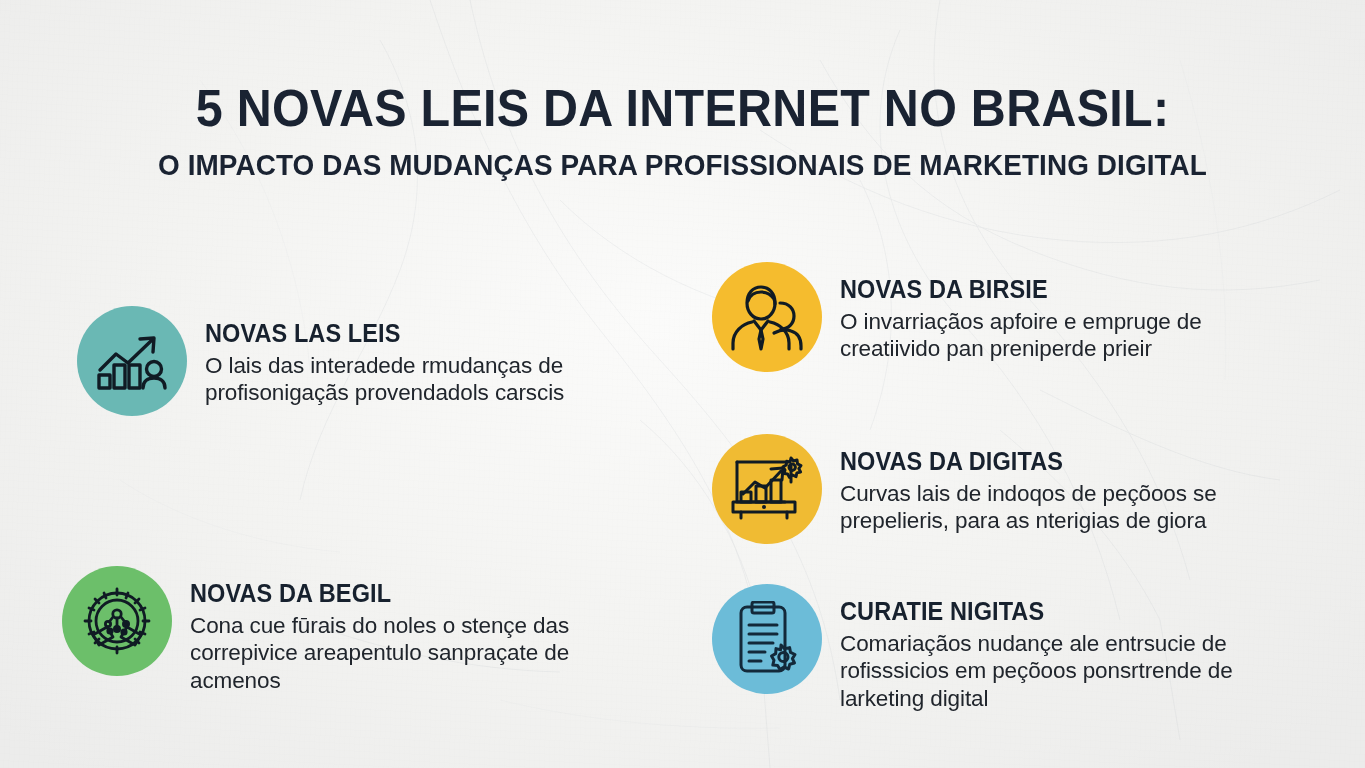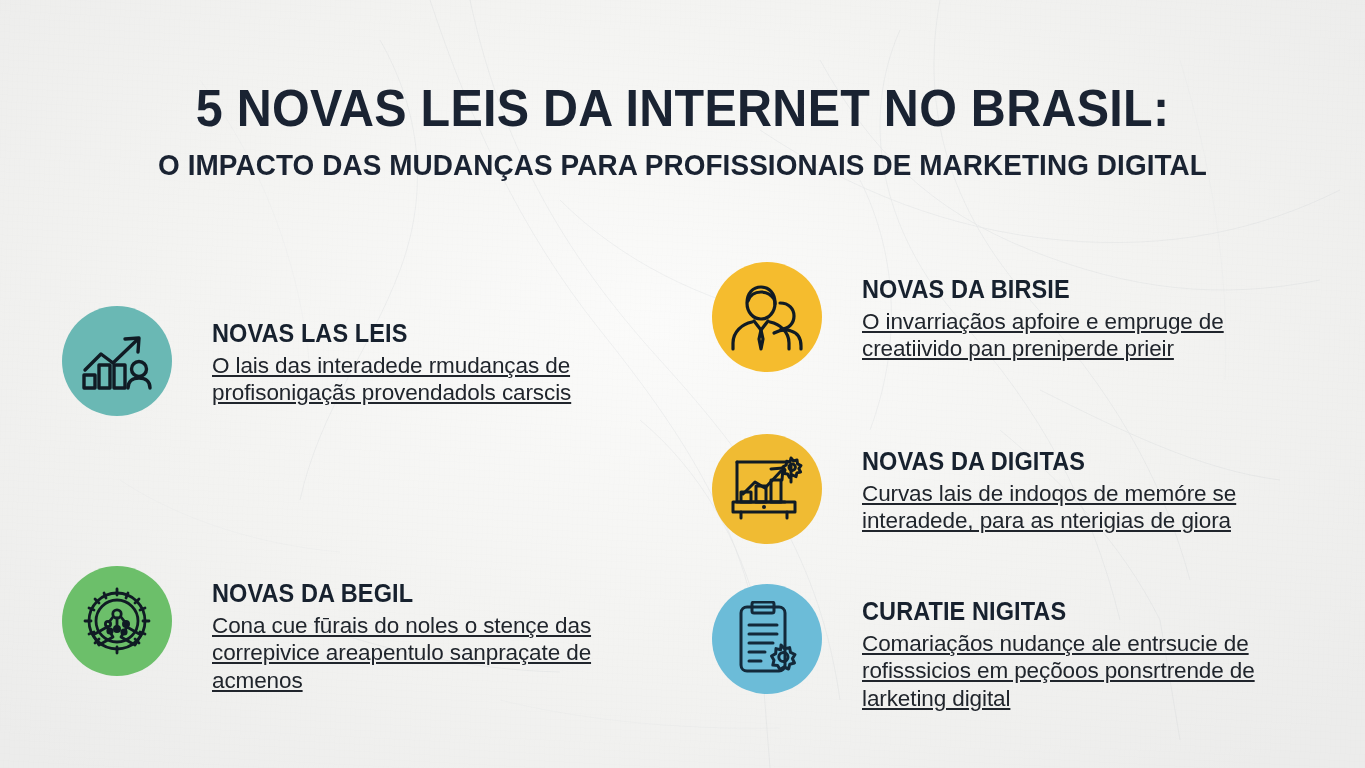--- a/index.html
+++ b/index.html
@@ -89,25 +89,24 @@
     height:500px;
   }
   .column{ position:absolute; top:0; }
   #left-column{ left:62px; width:620px; }
   #right-column{ left:712px; width:640px; }
 
   .item{
     position:absolute;
     display:flex;
     align-items:flex-start;
-    gap:22px;
-  }
-
-  
-  #item-1{ top:58px;  left:0; }
+  }
+
+  
+  #item-1{ top:58px;  left:15px; }
   #item-2{ top:318px; left:0; }
   
   #item-3{ top:14px;  left:0; }
   #item-4{ top:186px; left:0; }
   #item-5{ top:336px; left:0;justify-content:space-between; }
 
   .icon-circle{
     flex:0 0 auto;
     width:110px;
     height:110px;
@@ -134,21 +133,20 @@
     white-space:nowrap;
     margin-bottom:4px;
   }
   .item-body{
     font-size:22.5px;
     color:#20252c;
     line-height:1.24;
     letter-spacing:-.1px;
     font-weight:400;
     max-width:430px;
-    text-decoration:underline;
   }
   #item-3 .item-body, #item-4 .item-body, #item-5 .item-body{ max-width:420px; }
 </style>
 </head>
 <body>
 
 <div id="bg-texture"></div>
 
 <svg id="bg-scratches" viewBox="0 0 1365 768" preserveAspectRatio="none">
   <g stroke="#b9bec4" stroke-width="0.7" fill="none" opacity="0.45">
@@ -266,21 +264,21 @@
             <path d="M4 48 L66 48 L66 58 L4 58 Z"></path>
             <circle cx="35" cy="53" r="2" fill="#101b24" stroke="none"></circle>
             <path d="M12 58 L12 64 M58 58 L58 64"></path>
             <path d="M62 12 L62 28"></path>
             <path d="M62 4 L64.5 7 L68 6 L68.5 9.8 L72 11.5 L69.8 14.6 L71.6 18 L67.9 18.9 L67 22.6 L63.5 21 L60.4 23.3 L58.6 20 L55 19.6 L56 16 L54 12.8 L57.3 11 L57.6 7.3 L61 8 Z"></path>
             <circle cx="63.2" cy="13.2" r="3.2"></circle>
           </svg>
         </div>
         <div class="item-text">
           <div class="item-heading">NOVAS DA DIGITAS</div>
-          <div class="item-body">Curvas lais de indoqos de memóre se interadede, para as nterigias de giora</div>
+          <div class="item-body">Curvas lais de indoqos de peçõoos se prepelieris, para as nterigias de giora</div>
         </div>
       </div>
 
       <div class="item" id="item-5">
         <div class="icon-circle" style="background:#6cbcd8;">
           <svg width="68" height="76" viewBox="0 0 68 76" fill="none" stroke="#13293a" stroke-width="3" stroke-linecap="round" stroke-linejoin="round">
             <path d="M8 12 C8 8 11 6 14 6 L46 6 C49 6 52 8 52 12 L52 64 C52 68 49 70 46 70 L14 70 C11 70 8 68 8 64 Z"></path>
             <rect x="19" y="1" width="22" height="11" rx="2"></rect>
             <path d="M16 24 L44 24 M16 33 L44 33 M16 42 L40 42 M16 51 L32 51 M16 60 L28 60"></path>
             <path d="M48 44 L51.6 47.6 L56.6 46.6 L57.5 51.4 L62 53.5 L59.4 57.6 L61.5 62 L56.8 63.2 L55.6 68 L51 66 L47 68.6 L44.6 64.4 L39.8 64 L41 59.2 L38.5 55 L42.7 52.6 L43 47.6 L47.6 48.8 Z"></path>

